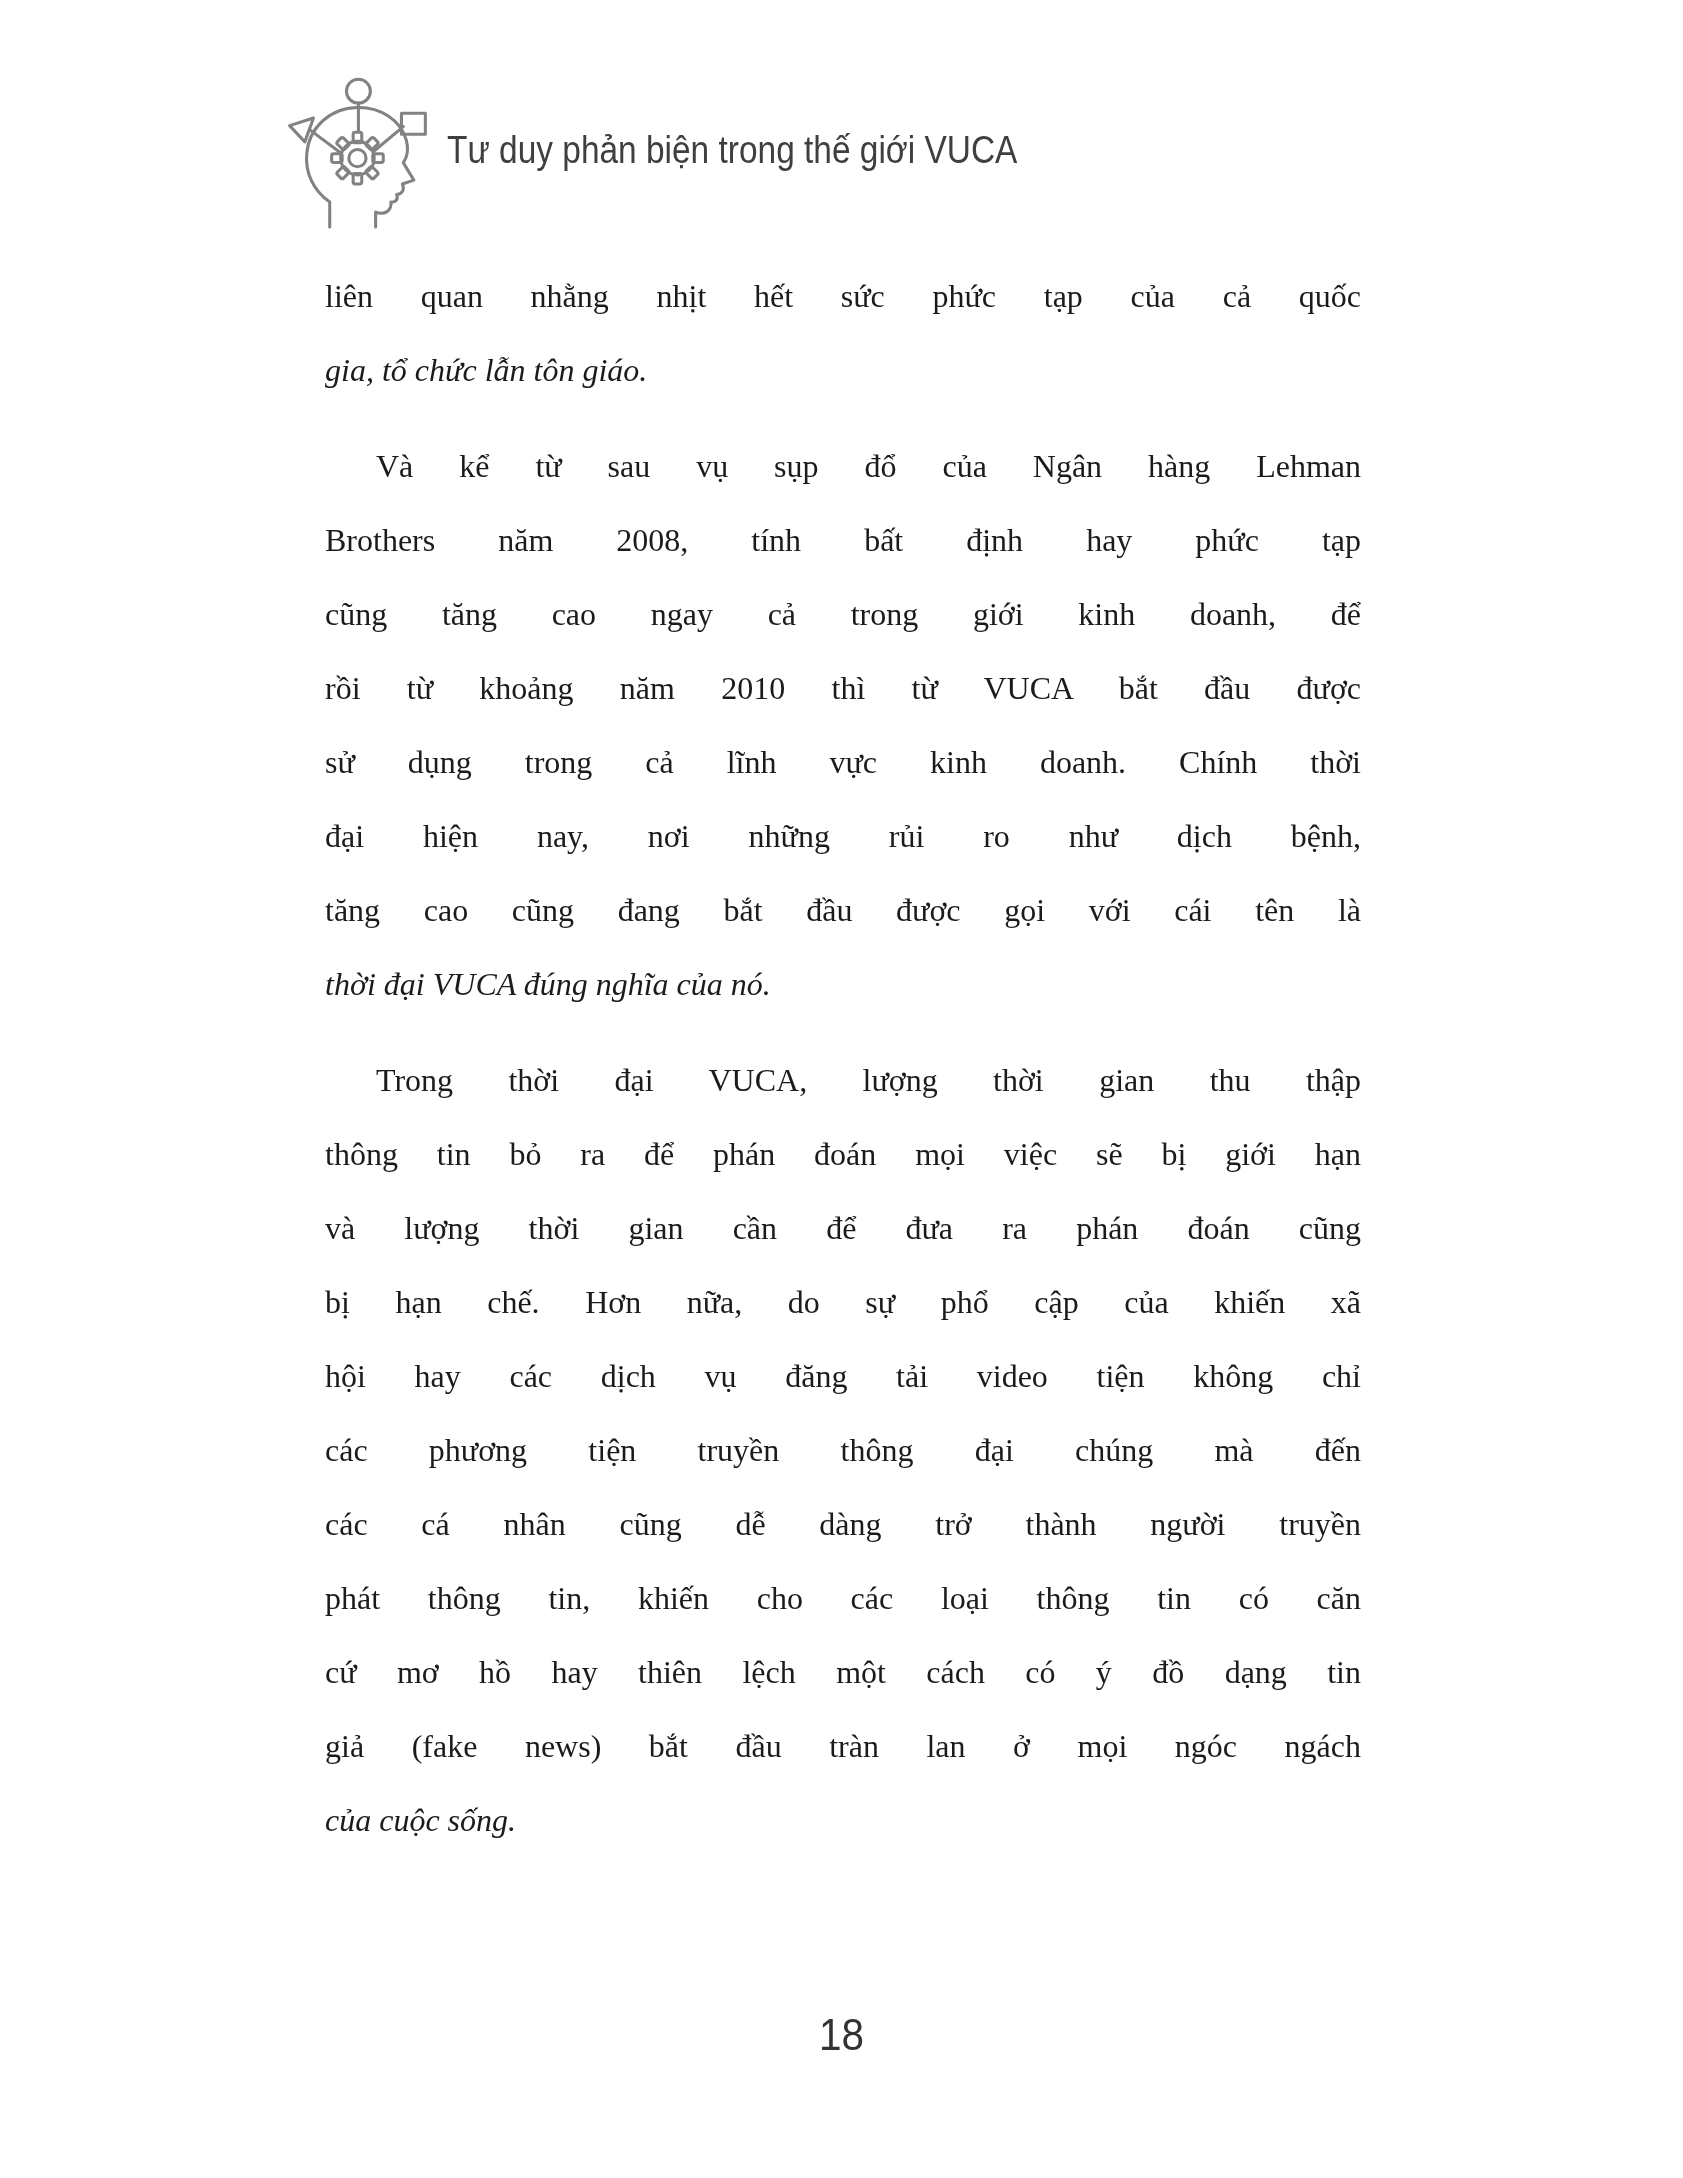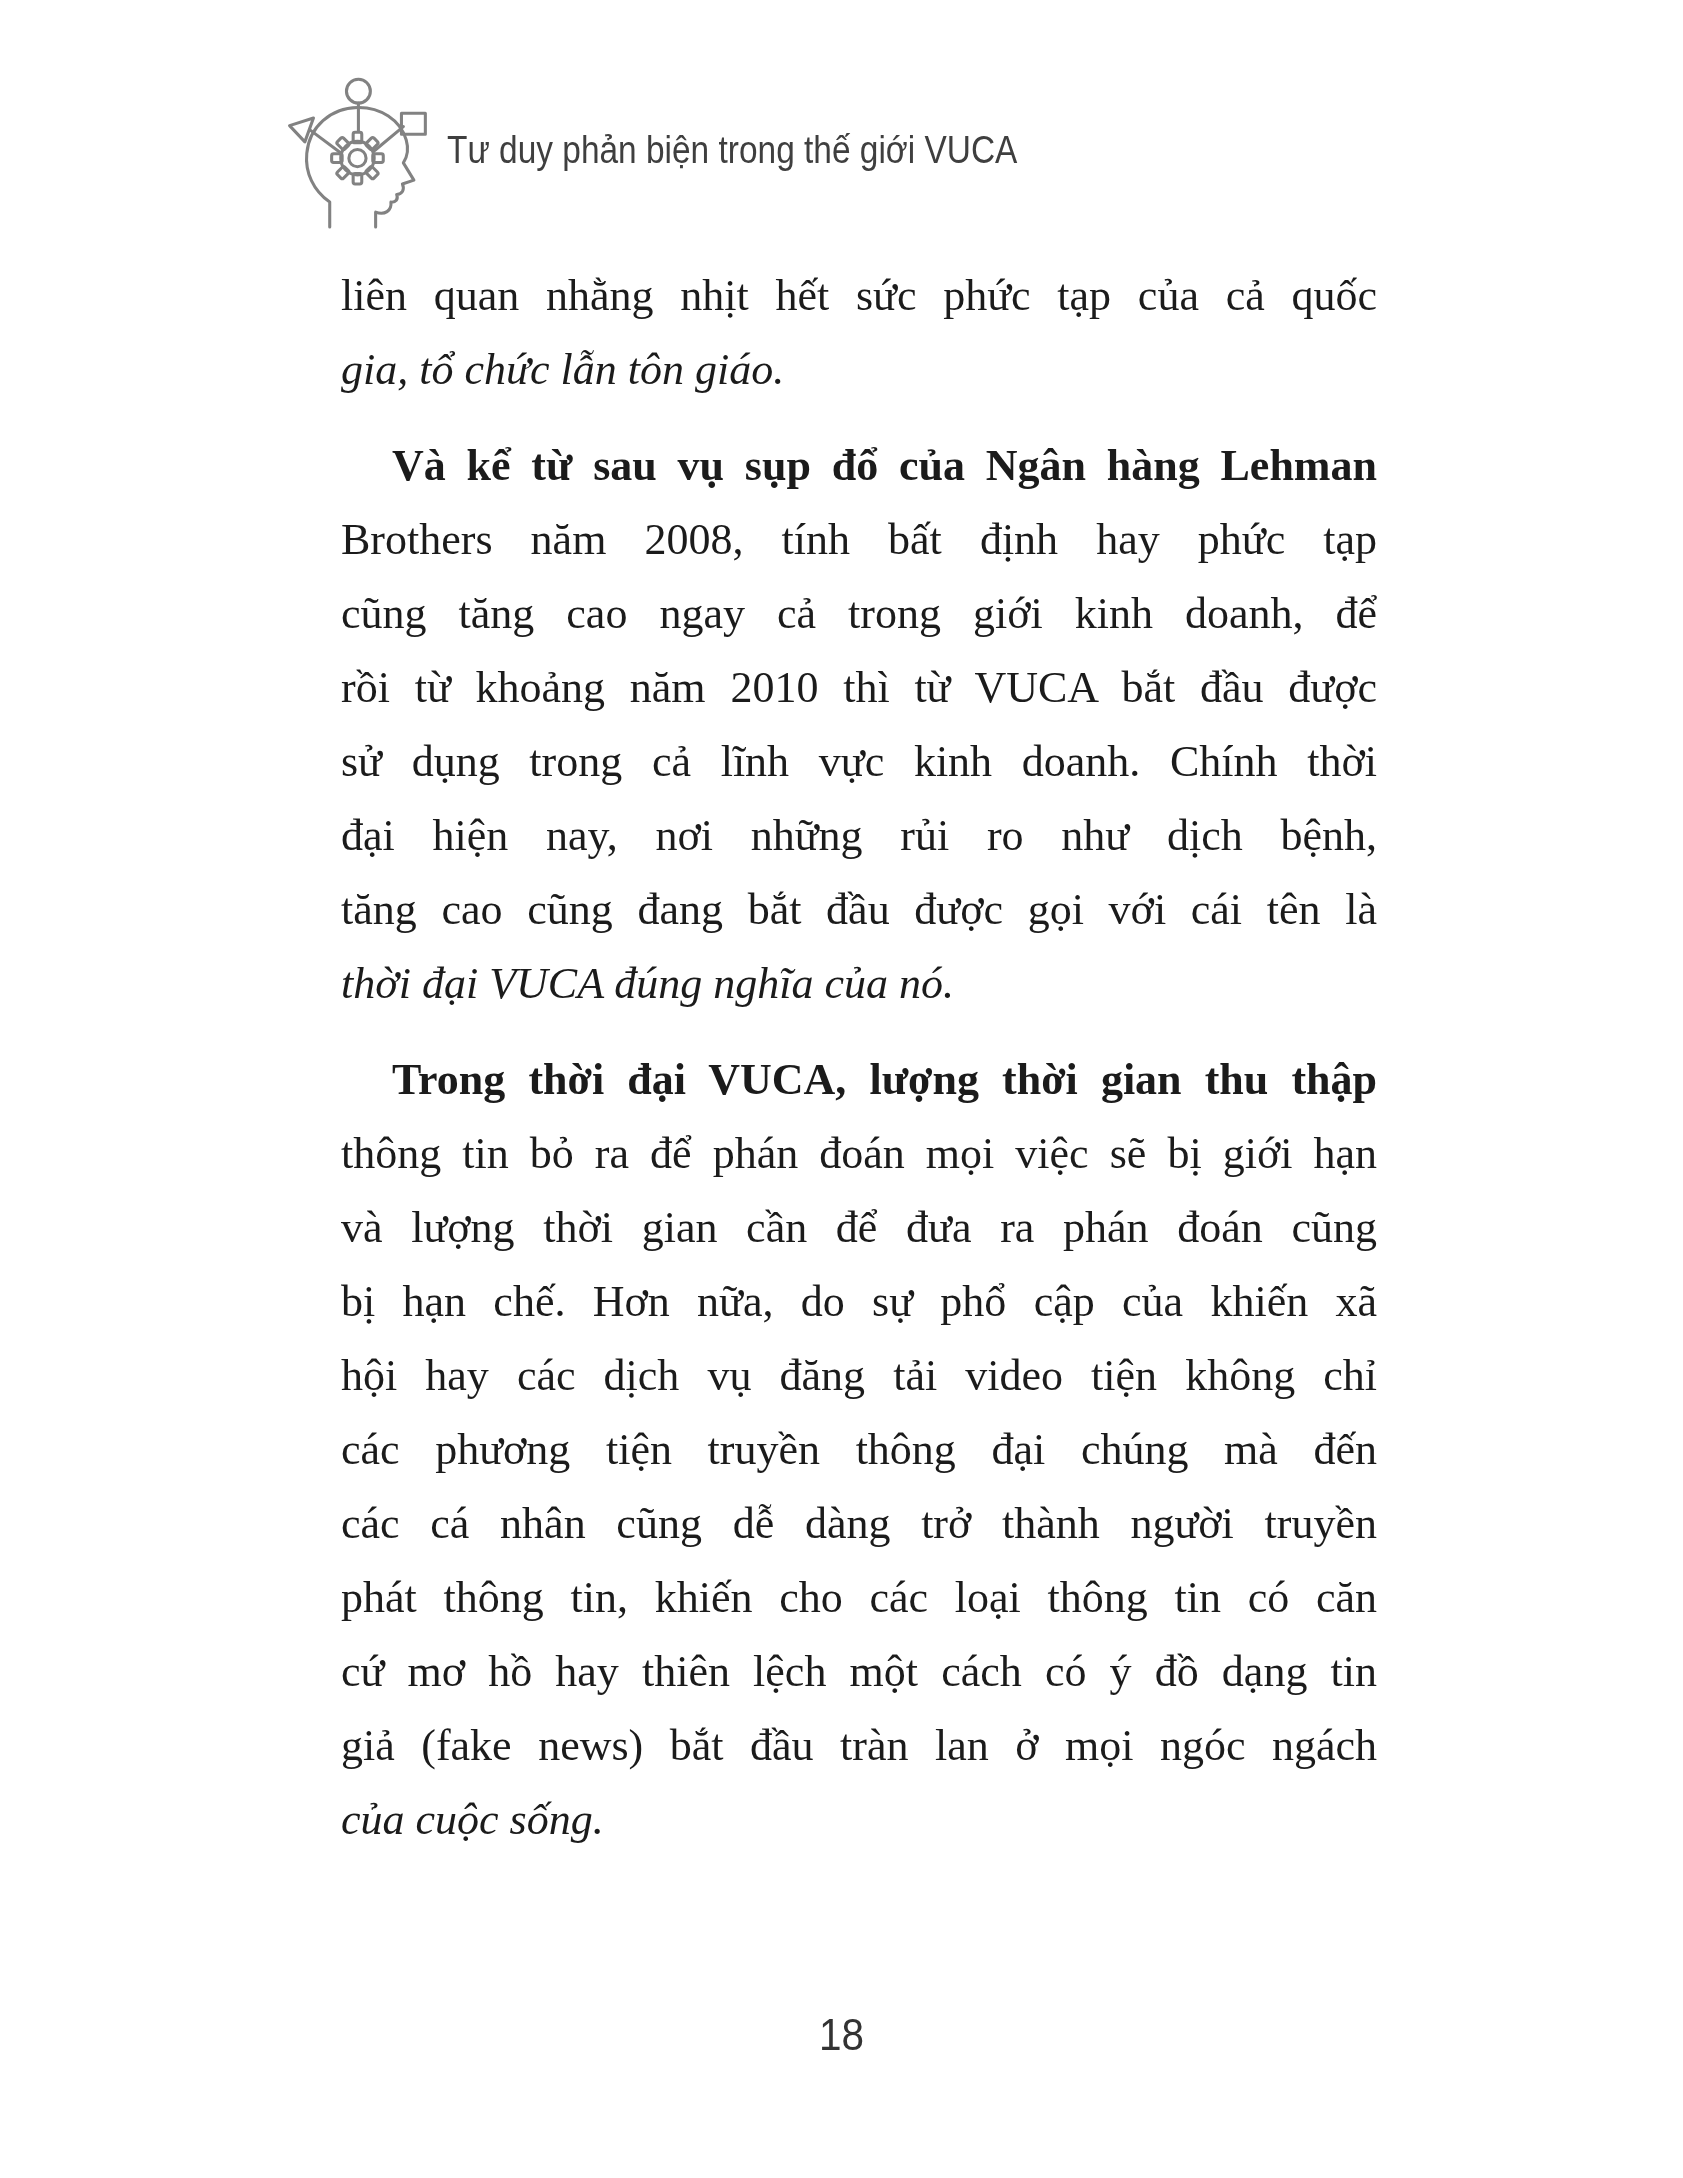--- a/index.html
+++ b/index.html
@@ -35,36 +35,34 @@
     transform:scaleX(0.88);
     transform-origin:left center;
     white-space:nowrap;
   }
   
   .body-text{
     position:absolute;
     left:325px;top:259px;
     width:1036px;
     color:var(--body-text);
-    font-size:44px;
-    margin-left:16px;
+    font-size:32px;
   }
   .para{margin-bottom:22px;}
   .line{
     line-height:74px;
     text-align:justify;
     text-align-last:justify;
   }
   .line.last{
     text-align-last:left;
     font-style:italic;
   }
   .line.first-indent{
     text-indent:51px;
-    font-weight:bold;
   }
   
   .page-footer{
     position:absolute;left:0;top:2002px;width:1683px;
     text-align:center;
     margin-top:8px;
   }
   .page-number{
     display:inline-block;
     font-family:"Liberation Sans","DejaVu Sans",sans-serif;

